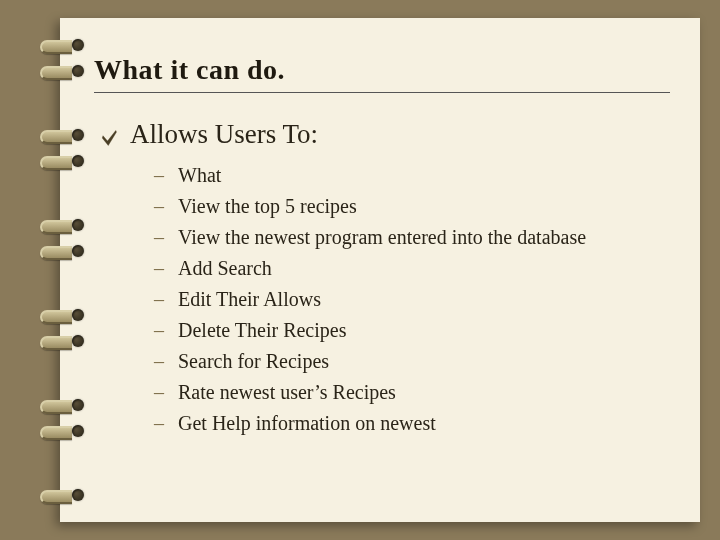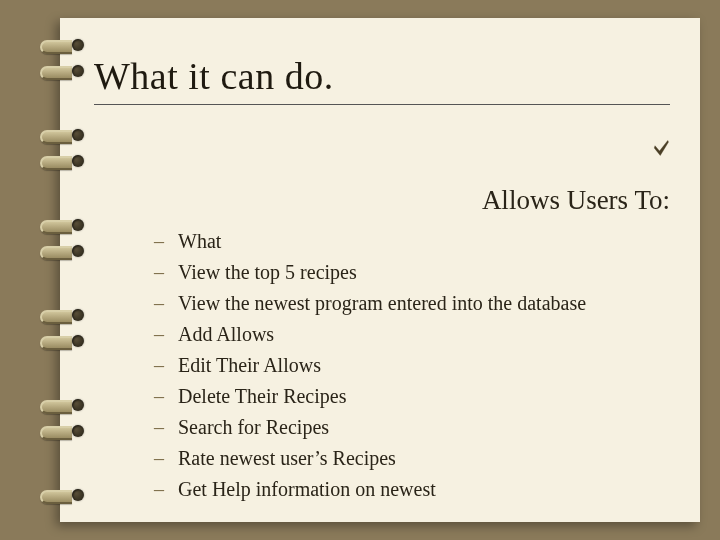--- a/index.html
+++ b/index.html
@@ -51,38 +51,37 @@
     border-right: none;
     border-radius: 10px 0 0 10px;
     background: linear-gradient(#cfc49a, #9a8c62);
     box-shadow: 0 1px 1px rgba(0,0,0,0.25);
   }
 
   .content {
     padding: 36px 30px 20px 34px;
   }
   .title {
-    font-size: 38px;
-    font-weight: 400;
+    font-size: 28px;
+    font-weight: 700;
     margin: 0 0 6px 0;
     letter-spacing: 0.5px;
     color: #1f1a10;
   }
   .hr {
     border: none;
     border-top: 1px solid #555;
     margin: 4px 0 26px 0;
   }
   .main-item {
     display: flex;
-    align-items: flex-end;
-    gap: 26px;
+    align-items: center;
+    gap: 12px;
     margin-left: 6px;
     margin-bottom: 10px;
-    flex-direction: column;
   }
   .check-icon {
     width: 18px;
     height: 22px;
     flex: 0 0 auto;
     margin-top: 6px;
   }
   .main-text {
     font-size: 27px;
     color: #2a2418;
@@ -133,21 +132,21 @@
       <li>
         <span class="dash">–</span>
         <span>View the top 5 recipes</span>
       </li>
       <li>
         <span class="dash">–</span>
         <span>View the newest program entered into the database</span>
       </li>
       <li>
         <span class="dash">–</span>
-        <span>Add Allows</span>
+        <span>Add Search</span>
       </li>
       <li>
         <span class="dash">–</span>
         <span>Edit Their Allows</span>
       </li>
       <li>
         <span class="dash">–</span>
         <span>Delete Their Recipes</span>
       </li>
       <li>

